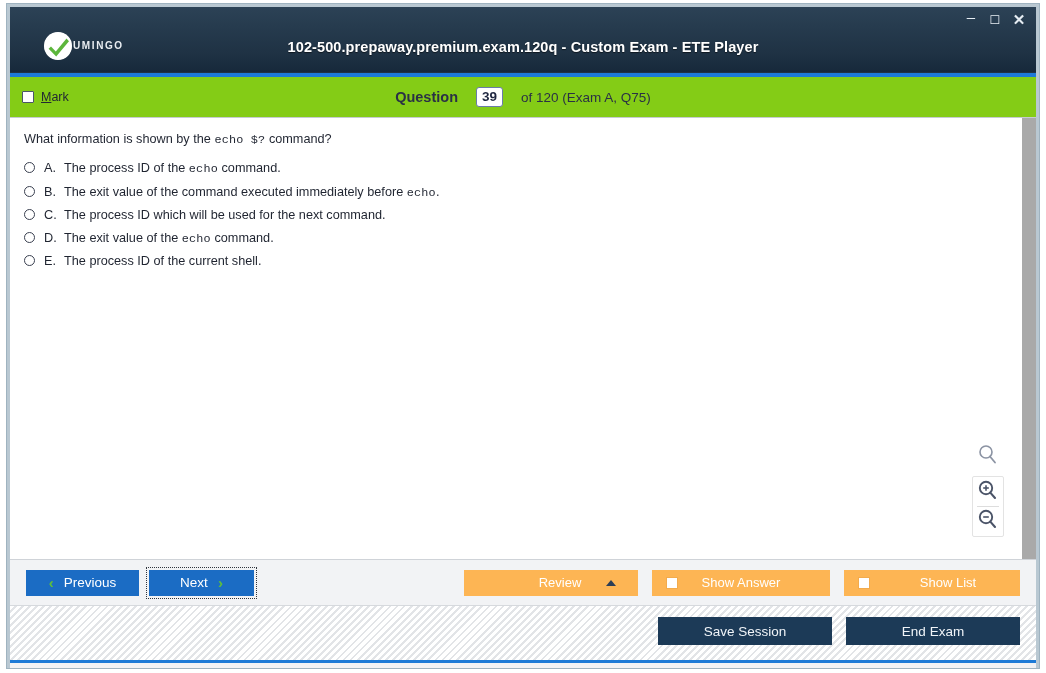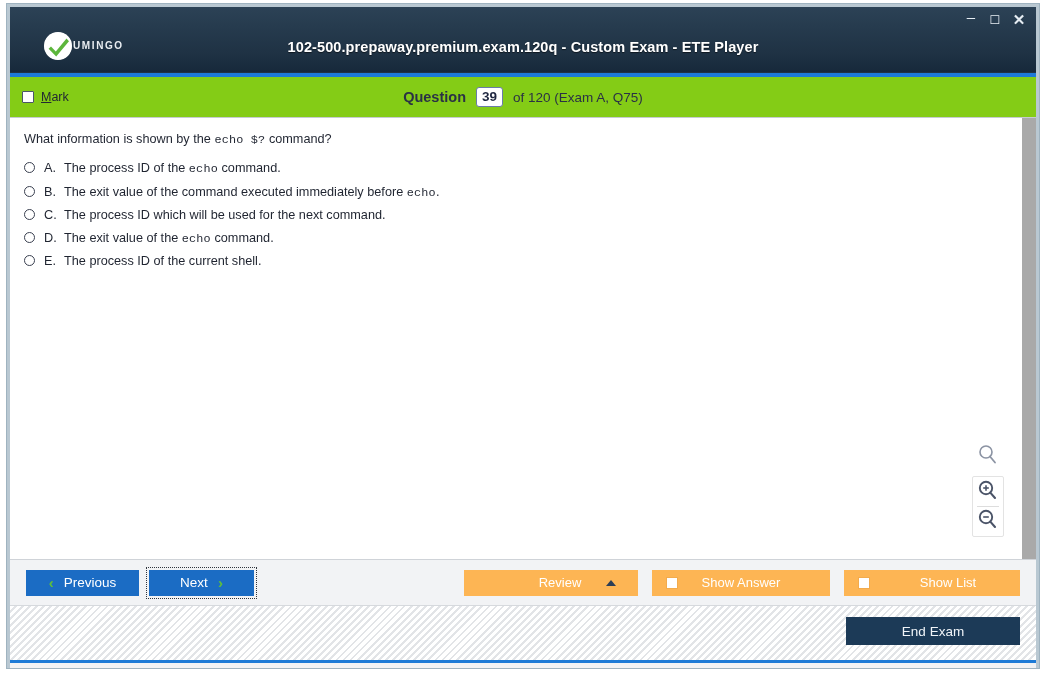--- a/index.html
+++ b/index.html
@@ -125,21 +125,21 @@
 
   #question-counter {
     position: absolute;
     left: 0; right: 0;
     text-align: center;
     font-size: 14px;
     color: #2a3145;
     display: flex;
     align-items: center;
     justify-content: center;
-    gap: 10px;
+    gap: 18px;
     white-space: nowrap;
   }
   #question-counter .qword { font-weight: bold; font-size: 14.5px; }
   #qnum-box {
     display: inline-block;
     border: 1px solid #6b7ca8;
     border-radius: 3px;
     background: #ffffff;
     padding: 1px 5px 2px 5px;
     font-weight: bold;
@@ -458,19 +458,20 @@
           </button>
           <button class="orange-btn" id="btn-show-list">
             <span class="ob-check"></span>
             <span>Show List</span>
           </button>
         </div>
       </div>
 
       <div id="footer">
         <div id="footer-buttons">
+          <button class="dark-btn">Save Session</button>
           <button class="dark-btn">End Exam</button>
         </div>
       </div>
 
     </div>
   </div>
 </div>
 
 </body></html>

